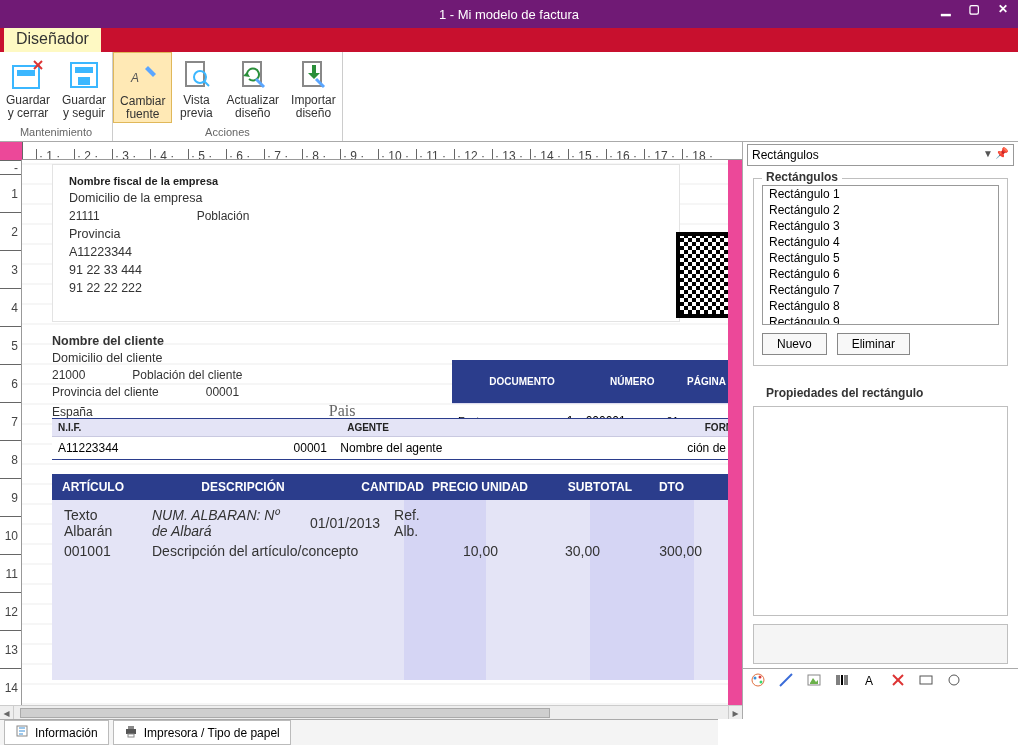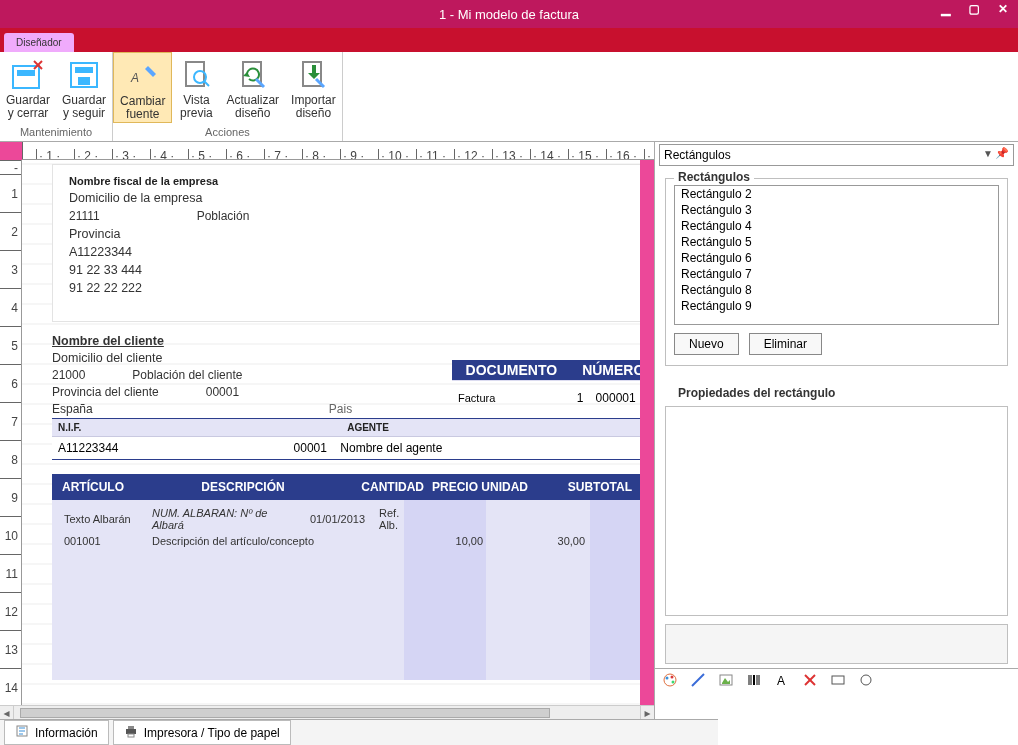--- a/index.html
+++ b/index.html
@@ -1,26 +1,26 @@
 <!DOCTYPE html>
 <html><head>
 <meta charset="utf-8">
 <style>
 * { margin: 0; padding: 0; box-sizing: border-box; font-family: "Segoe UI", Tahoma, sans-serif; font-size: 12px; }
 body { width: 1018px; height: 745px; background: #fff; overflow: hidden; position: relative; }
 
 
-.titlebar { height: 28px; background: #be185d; color: #fff; display: flex; align-items: center; position: relative; }
+.titlebar { height: 28px; background: #701a75; color: #fff; display: flex; align-items: center; position: relative; }
 .titlebar .title { flex: 1; text-align: center; font-size: 13px; }
 .titlebar .winctl { display: flex; gap: 18px; position: absolute; right: 10px; top: 2px; font-size: 14px; font-weight: bold; }
 .titlebar .winctl span { cursor: pointer; }
 
 
 .ribbon-tabs { height: 24px; background: #c8102e; display: flex; align-items: flex-end; }
-.ribbon-tab { background: #f0abfc; color: #333; padding: 4px 12px; border-radius: 3px 3px 0 0; margin-left: 4px; font-size: 10px; }
+.ribbon-tab { background: #fef9c3; color: #333; padding: 4px 12px; border-radius: 3px 3px 0 0; margin-left: 4px; font-size: 16px; }
 
 
 .ribbon { height: 90px; background: #fff; border-bottom: 1px solid #aaa; display: flex; }
 .ribbon-group { display: flex; flex-direction: column; height: 100%; border-right: 1px solid #ccc; }
 .ribbon-row { display: flex; flex: 1; }
 .ribbon-btn { display: flex; flex-direction: column; align-items: center; justify-content: flex-start; padding: 4px 6px 0 6px; text-align: center; line-height: 13px; font-size: 11px; color: #333; cursor: pointer; }
 .ribbon-btn .ic { width: 36px; height: 36px; display: flex; align-items: center; justify-content: center; margin-bottom: 2px; }
 .ribbon-btn.active { background: #ffe9b5; border: 1px solid #e0b85a; }
 .ribbon-group-label { font-size: 11px; color: #666; text-align: center; height: 18px; line-height: 18px; padding: 0 6px; }
 
@@ -43,25 +43,25 @@
 .company-box .name { font-weight: bold; font-size: 11px; color:#222;}
 .qrcode { position: absolute; right: 220px; top: 72px; width: 86px; height: 86px; background:
   repeating-linear-gradient(0deg,#000 0,#000 4px,#fff 4px,#fff 8px),
   repeating-linear-gradient(90deg,#000 0,#000 4px,#fff 4px,#fff 8px);
   background-blend-mode: difference; border: 4px solid #000; }
 
 .regimen { position: absolute; left: 450px; top: 8px; right: 20px; font-size: 11px; color: #333; }
 
 .client-box { position: absolute; left: 30px; top: 174px; width: 380px; }
 .client-box div { margin-bottom: 3px; font-size: 12.5px; color: #333; }
-.client-box .name { font-weight: bold; text-decoration: underline; }
+.client-box .name { font-weight: bold; }
 
 .doc-head { position: absolute; left: 430px; top: 200px; right: 0; }
 .doc-head table { border-collapse: collapse; width: 280px; }
-.doc-head th { background: #2b3d8c; color: #fff; font-size: 14px; font-weight: bold; padding: 2px 6px; text-align: center; }
+.doc-head th { background: #2b3d8c; color: #fff; font-size: 10px; font-weight: bold; padding: 16px 6px; text-align: right; }
 .doc-head td { font-size: 11px; padding: 10px 6px; border-top: 1px solid #dcdcf0; }
 
 .nif-row { position: absolute; left: 30px; top: 258px; right: 0; }
 .nif-row .hdr { background: #e4e4f6; border-top: 1px solid #2b3d8c; border-bottom: 1px solid #c9c9e0; padding: 3px 6px; display: flex; }
 .nif-row .hdr span { font-size: 10px; font-weight: bold; color: #222; }
 .nif-row .body { background: #fff; padding: 4px 6px; font-size: 11px; display: flex; border-bottom: 1px solid #2b3d8c;}
 .col-nif { width: 160px; }
 .col-ag { width: 300px; text-align: center; }
 .col-fp { flex: 1; text-align: center; }
 
@@ -70,24 +70,24 @@
 .items-head .c2 { width: 198px; text-align: center;}
 .items-head .c3 { width: 82px; text-align: right;}
 .items-head .c4 { width: 104px; text-align: right;}
 .items-head .c5 { width: 104px; text-align: right;}
 .items-head .c6 { width: 60px; text-align: right; padding-right: 8px;}
 
 .items-body { position: absolute; left: 30px; top: 340px; right: 0; height: 180px; background: #e4e4f6; display: flex; font-size: 11px;}
 .items-body .seg { height: 100%; }
 .items-body .alt { background: #d5d5f4; }
 .items-body .content-overlay { position: absolute; top: 4px; left: 4px; font-size: 11px; color: #333; }
-.items-body .content-overlay table td { padding: 1px 6px; font-size: 11px;}
-
-
-.right-panel { width: 364px; border-left: 1px solid #aaa; background: #fff; display: flex; flex-direction: column; }
+.items-body .content-overlay table td { padding: 1px 6px; font-size: 14px;}
+
+
+.right-panel { width: 276px; border-left: 1px solid #aaa; background: #fff; display: flex; flex-direction: column; }
 .rp-dropdown { height: 22px; border: 1px solid #999; margin: 2px 4px 4px 4px; display: flex; align-items: center; padding: 0 4px; font-size: 12px; position: relative; }
 .rp-dropdown .dd-arrow { position: absolute; right: 20px; top: 3px; font-size: 10px; color:#555; }
 .rp-dropdown .pin { position: absolute; right: 4px; top: 2px; font-size: 11px; color:#555; }
 .rp-section { margin: 8px 10px; border: 1px solid #bfbfbf; padding: 6px 8px 10px 8px; position: relative; }
 .rp-section .sec-title { position: absolute; top: -9px; left: 8px; background: #fff; padding: 0 4px; font-size: 12px; font-weight: bold; color: #333; }
 .rect-list { border: 1px solid #999; height: 140px; overflow-y: scroll; font-size: 12px; }
 .rect-list div { padding: 1px 6px; cursor: pointer; }
 .btn-row { margin-top: 8px; display: flex; gap: 10px; }
 .btn { border: 1px solid #888; background: #f8f8f8; padding: 3px 14px; font-size: 12px; cursor: pointer; }
 .props-box { border: 1px solid #bfbfbf; height: 210px; margin: 4px 10px; }
@@ -243,21 +243,21 @@
             <span>Población del cliente</span>
           </div>
           <div>
             <span>Provincia del cliente</span>
             <span style="display:inline-block;width:40px;"></span>
             <span>00001</span>
           </div>
           <div style="font-size:11px;">
             <span>España</span>
             <span style="display:inline-block;width:230px;"></span>
-            <span style="font-size:12px;color:#666;">Pais</span>
+            <span style="font-size:16px;color:#666;font-family:Liberation Serif, serif;">Pais</span>
           </div>
         </div>
 
         <div class="doc-head">
           <table>
             <tbody>
                 <tr>
               <th>DOCUMENTO</th>
               <th>NÚMERO</th>
               <th>PÁGINA</th>
@@ -341,20 +341,21 @@
 
   <div class="right-panel">
     <div class="rp-dropdown">
       <span>Rectángulos</span>
       <span class="dd-arrow">▼</span>
       <span class="pin">📌</span>
     </div>
     <div class="rp-section">
       <div class="sec-title">Rectángulos</div>
       <div class="rect-list" id="rect-list">
+          <div>Rectángulo 1</div>
           <div>Rectángulo 2</div>
           <div>Rectángulo 3</div>
           <div>Rectángulo 4</div>
           <div>Rectángulo 5</div>
           <div>Rectángulo 6</div>
           <div>Rectángulo 7</div>
           <div>Rectángulo 8</div>
           <div>Rectángulo 9</div>
         </div>
       <div class="btn-row">

